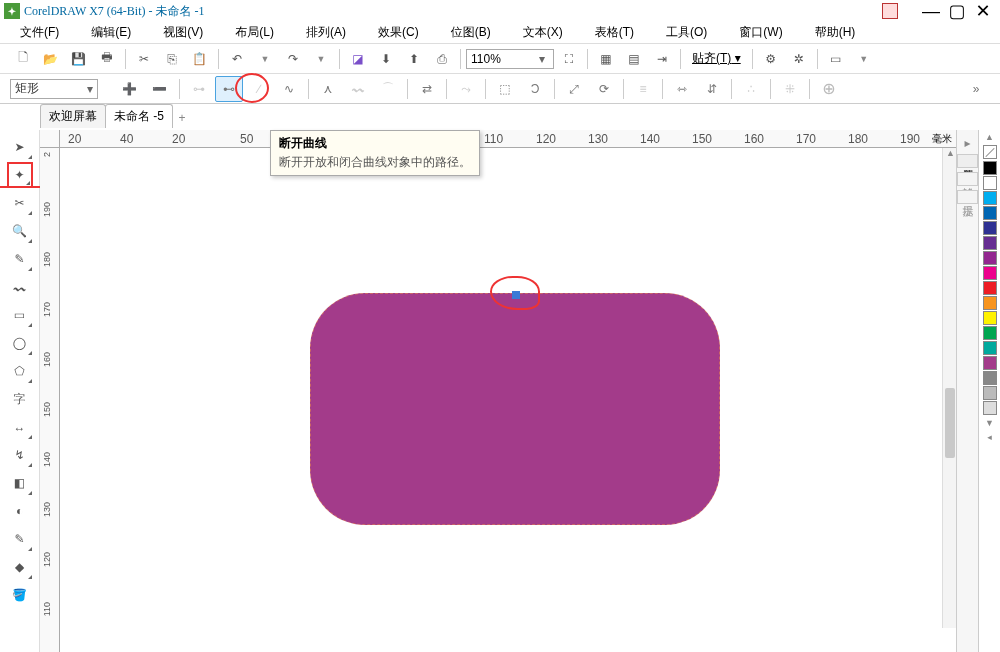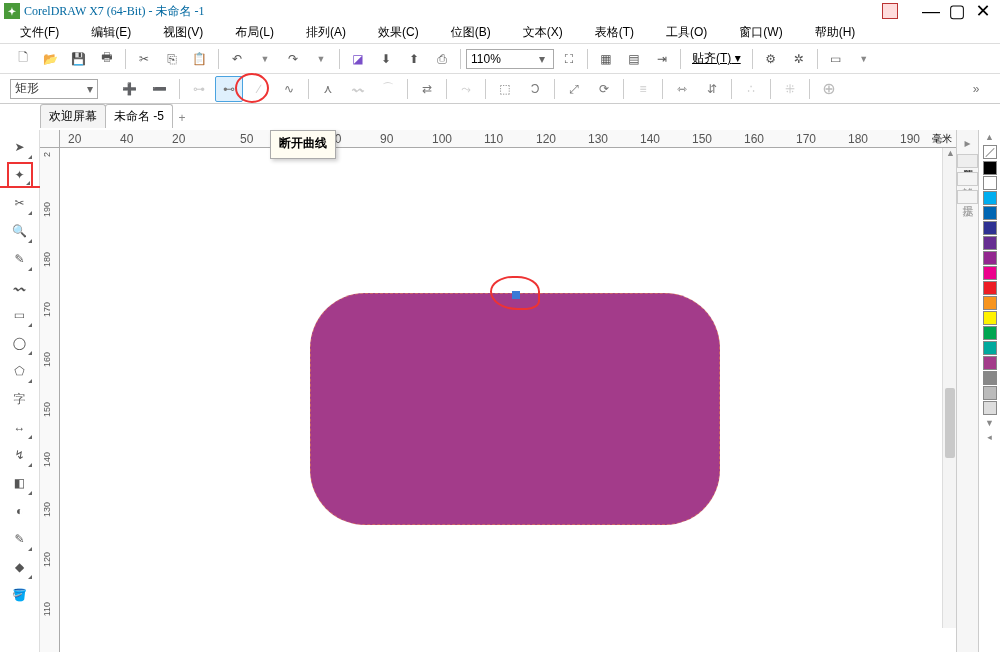--- a/index.html
+++ b/index.html
@@ -181,20 +181,21 @@
 </div>
 
 <div class="tabs-row">
   <div class="tab">欢迎屏幕</div>
   <div class="tab active">未命名 -5</div>
   <div class="tab-add">+</div>
 </div>
 
 <div class="tooltip">
   <div class="tooltip-title">断开曲线</div>
+  <div class="tooltip-body">断开开放和闭合曲线对象中的路径。</div>
 </div>
 
 <div class="work">
 
   <div class="toolbox">
     <span class="tool-btn">➤<span class="fly"></span></span>
     <span class="tool-btn tool-sel">✦<span class="fly"></span></span>
     <span class="tool-btn">✂<span class="fly"></span></span>
     <span class="tool-btn">🔍<span class="fly"></span></span>
     <span class="tool-btn">✎<span class="fly"></span></span>

